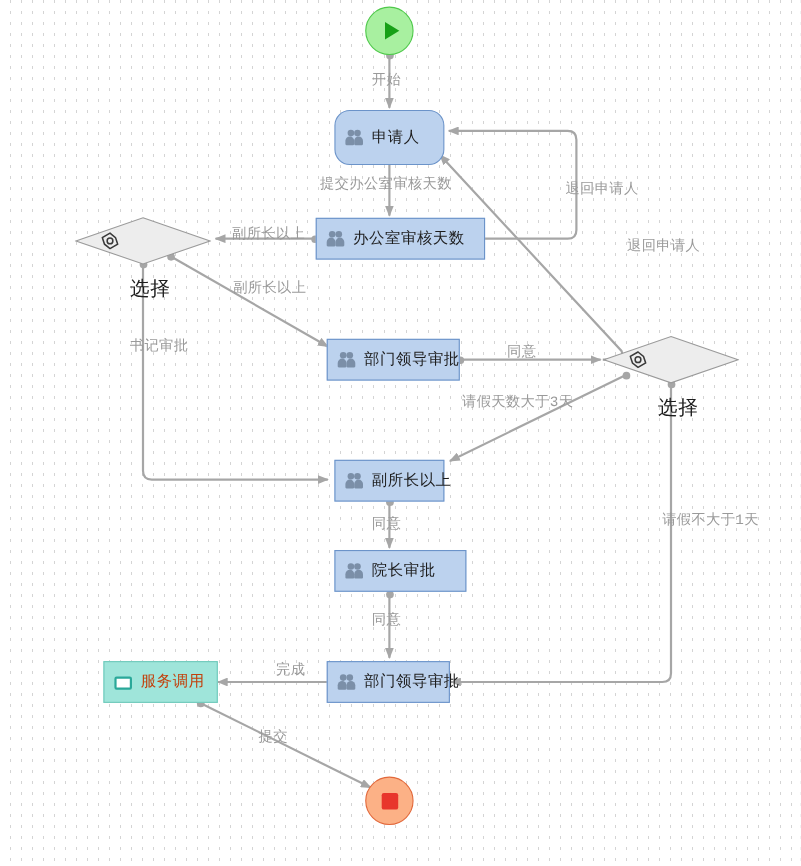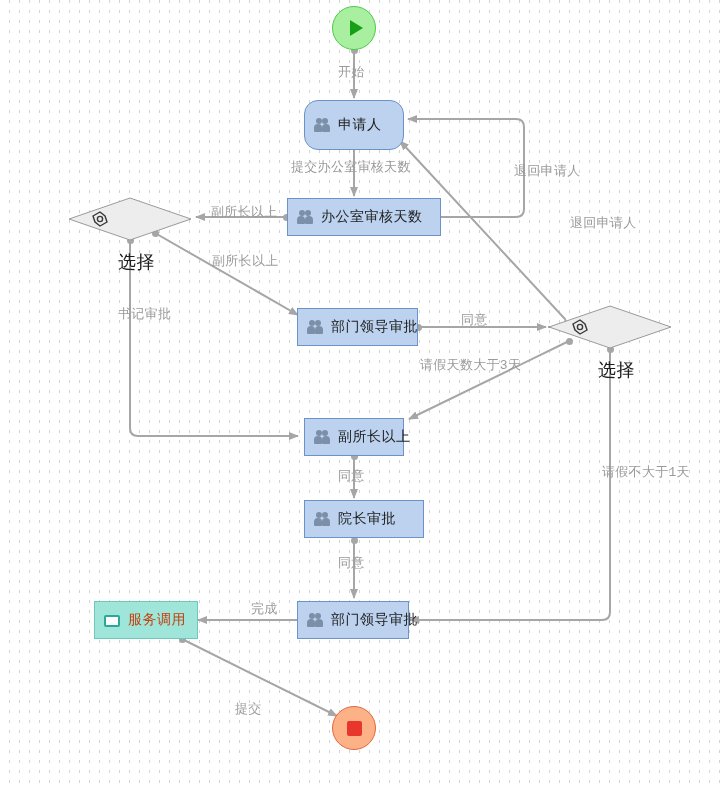--- a/index.html
+++ b/index.html
@@ -240,21 +240,21 @@
   <div class="elabel" style="left:514px; top:162px;">退回申请人</div>
   <div class="elabel" style="left:570px; top:214px;">退回申请人</div>
   <div class="elabel" style="left:212px; top:252px;">副所长以上</div>
   <div class="elabel" style="left:118px; top:305px;">书记审批</div>
   <div class="elabel" style="left:461px; top:311px;">同意</div>
   <div class="elabel" style="left:420px; top:356px;">请假天数大于3天</div>
   <div class="elabel" style="left:602px; top:463px;">请假不大于1天</div>
   <div class="elabel" style="left:338px; top:467px;">同意</div>
   <div class="elabel" style="left:338px; top:554px;">同意</div>
   <div class="elabel" style="left:231px; top:600px;margin-left:20px;">完成</div>
-  <div class="elabel" style="left:235px; top:661px;margin-top:39px;">提交</div>
+  <div class="elabel" style="left:235px; top:661px;">提交</div>
 
   <div class="node startnode" style="left:332px; top:6px;">
     <div class="play"></div>
   </div>
 
   <div class="node task" style="left:304px; top:100px; width:100px; height:50px;border-radius:14px;">
     <span class="ic ic-user">
       <i class="h1"></i>
         <i class="h2"></i>
         <i class="b1"></i>

